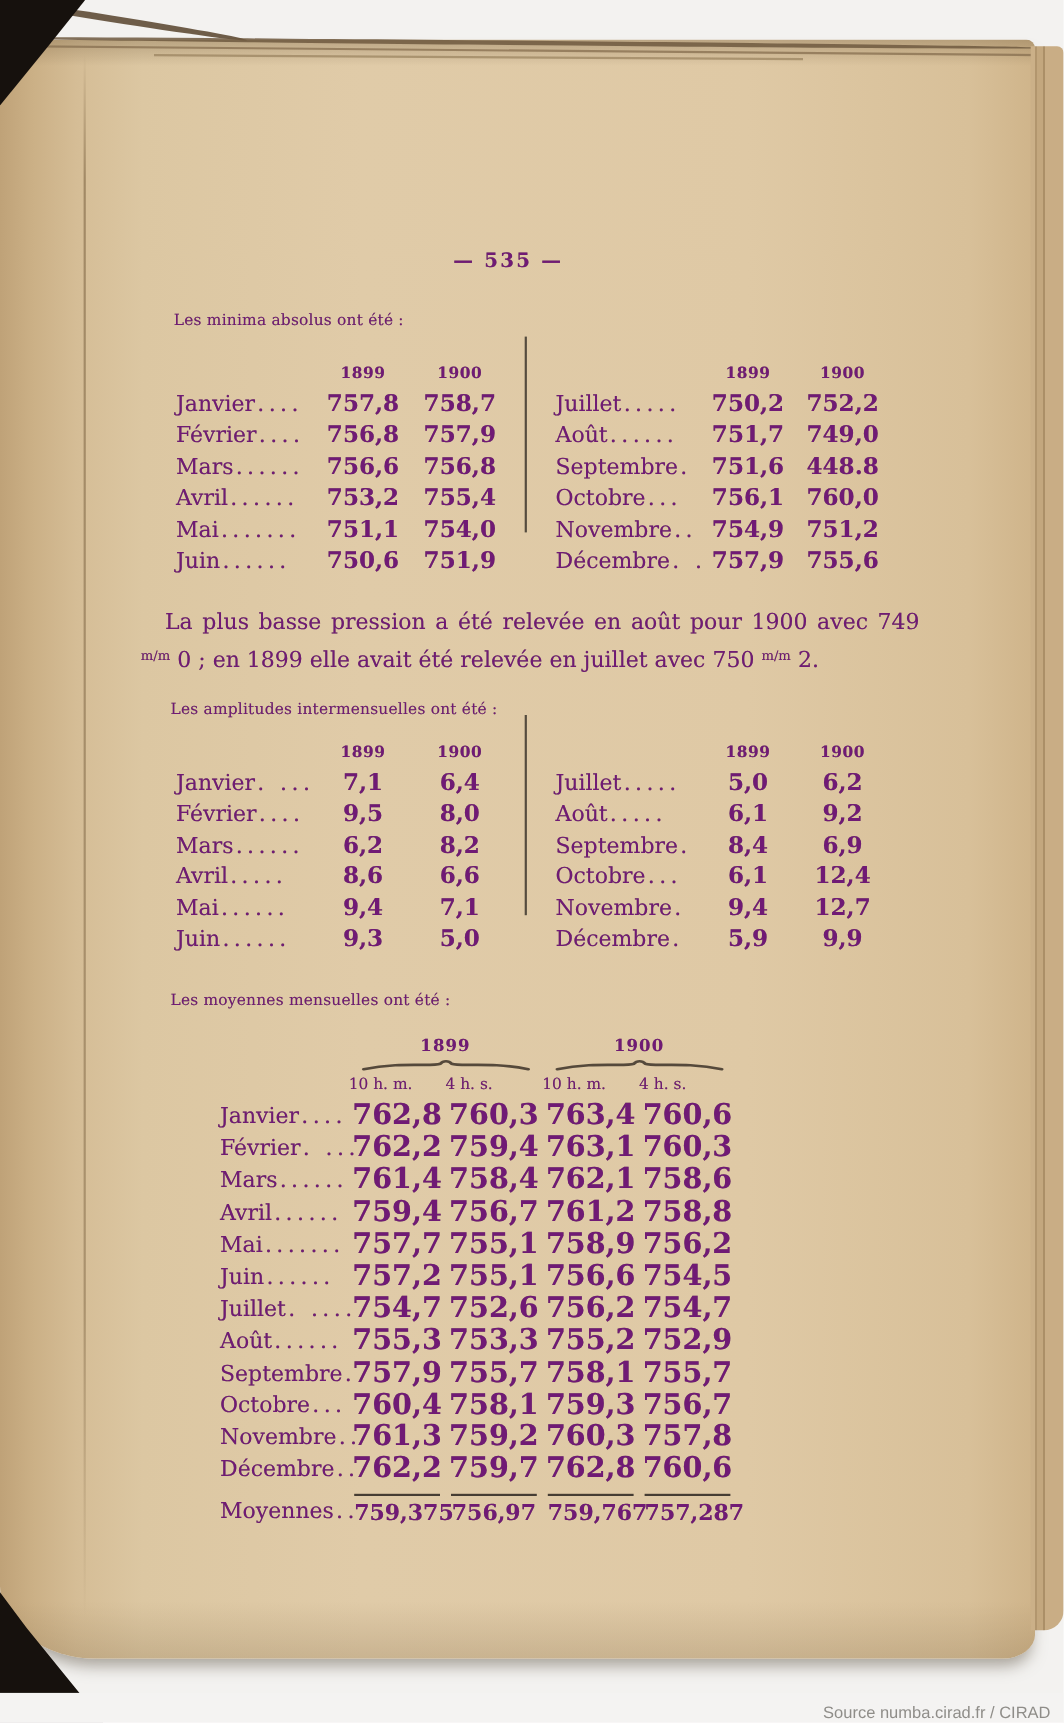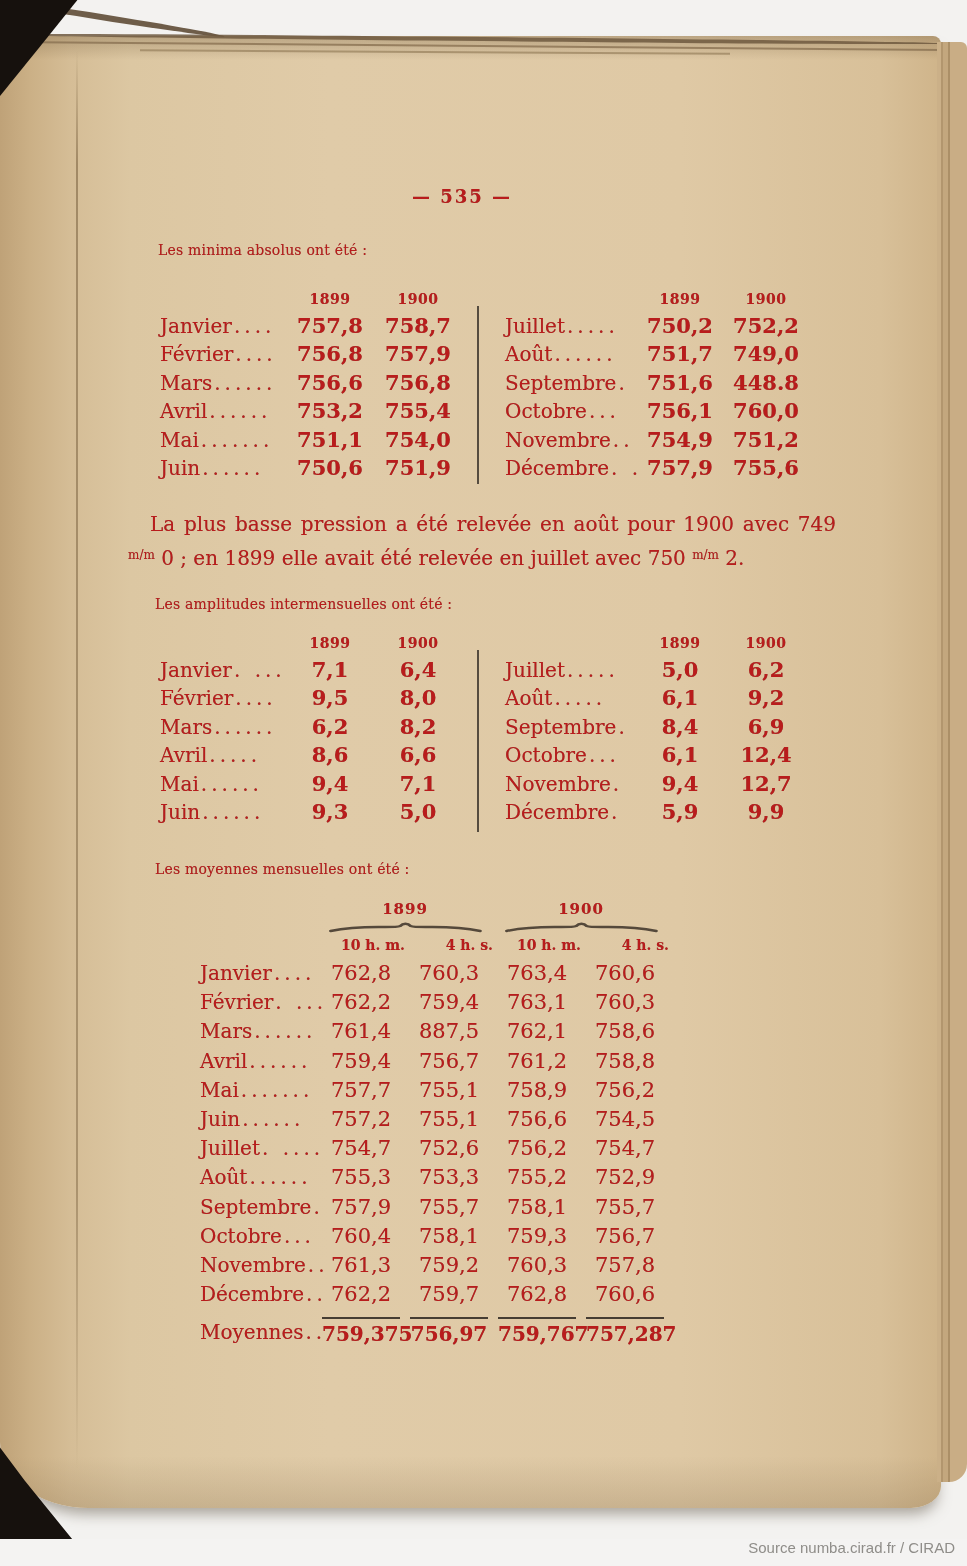--- a/index.html
+++ b/index.html
@@ -22,21 +22,21 @@
   .edge1{top:37px;left:0;width:946px;height:4px;background:#6e5940;transform:rotate(.55deg);border-radius:45%;opacity:.85;}
   .edge2{top:45px;left:6px;width:938px;height:2px;background:#8a7252;transform:rotate(.5deg);opacity:.8;}
   .edge3{top:51px;left:140px;width:590px;height:2px;background:#97805c;transform:rotate(.35deg);opacity:.7;}
   .edge0{top:14px;left:-24px;width:250px;height:6px;background:#5f4c36;transform:rotate(9deg);border-radius:50%;opacity:.9;}
   .binding-top{left:0;top:0;width:86px;height:102px;background:#16110d;
     clip-path:polygon(0 0,90% 0,52% 40%,0 94%);}
   .binding-bottom{left:0;top:1440px;width:94px;height:126px;background:#16110d;
     clip-path:polygon(0 6%,26% 32%,100% 100%,0 100%);}
 
   
-  .ink{color:#b91c1c;text-shadow:0 0 .4px rgba(76,66,55,.55);}
+  .ink{color:#701a75;text-shadow:0 0 .4px rgba(76,66,55,.55);margin-top:41px;}
   .pageno{left:372px;top:186px;width:180px;text-align:center;font-size:18px;font-weight:bold;letter-spacing:2px;}
   .heading{font-size:14px;letter-spacing:.2px;white-space:nowrap;}
   #h-minima{left:158px;top:242px;}
   #h-amplitudes{left:155px;top:596px;}
   #h-moyennes{left:155px;top:861px;text-align:right;}
   .para{left:128px;top:509px;width:708px;font-size:20px;line-height:31px;text-align:justify;text-indent:22px;}
   .sup{font-size:12px;vertical-align:6px;}
 
   
   .twin{display:flex;}
@@ -50,30 +50,30 @@
   .dots{letter-spacing:4px;margin-left:2px;}
   .vdiv{width:2px;background:#3d362d;opacity:.85;}
   #div-minima{left:477px;top:306px;height:178px;}
   #div-amplitudes{left:477px;top:650px;height:182px;}
 
   
   #t-moyennes{left:200px;top:900px;display:grid;grid-template-columns:117px 88px 88px 88px 88px;align-content:start;}
   .ygroup{text-align:center;}
   .ygroup .ytext{font-size:15px;font-weight:600;letter-spacing:1px;line-height:18px;}
   .brace{display:block;width:88%;height:12px;margin:3px auto 0;}
-  .subhdr{font-size:14px;font-weight:700;text-align:right;padding:5px 0 7px;line-height:14px;white-space:nowrap;}
+  .subhdr{font-size:14px;font-weight:400;text-align:left;padding:5px 0 7px;line-height:14px;white-space:nowrap;}
   .big-m{font-size:20px;line-height:29.2px;white-space:nowrap;}
-  .big-v{font-size:21px;line-height:29.2px;text-align:center;font-weight:400;}
+  .big-v{font-size:26px;line-height:29.2px;text-align:center;font-weight:700;}
   .tot-label{font-size:20px;line-height:30px;margin-top:8px;white-space:nowrap;}
   .tot-v{font-size:20px;line-height:24px;font-weight:600;text-align:center;margin-top:8px;}
   .tot-v .rule{display:block;border-top:2.2px solid #463d33;padding-top:3px;margin:0 5px;}
 
   
   .footer-bar{position:absolute;left:0;bottom:0;width:967px;height:27px;background:#f4f3f2;
-    display:flex;align-items:flex-start;justify-content:flex-end;box-sizing:border-box;padding-right:12px;
+    display:flex;align-items:flex-end;justify-content:flex-end;box-sizing:border-box;padding-right:12px;
     font-family:"Liberation Sans","DejaVu Sans",sans-serif;font-size:15px;color:#8f8d89;}
 </style>
 </head>
 <body>
 
 <div class="scan">
 
   <div class="page abs"></div>
   <div class="edge0 abs"></div>
   <div class="edge1 abs"></div>
@@ -216,21 +216,21 @@
       <div class="big-v">760,3</div>
       <div class="big-v">763,4</div>
       <div class="big-v">760,6</div>
       <div class="big-m">Février<span class="dots">. ...</span></div>
       <div class="big-v">762,2</div>
       <div class="big-v">759,4</div>
       <div class="big-v">763,1</div>
       <div class="big-v">760,3</div>
       <div class="big-m">Mars<span class="dots">......</span></div>
       <div class="big-v">761,4</div>
-      <div class="big-v">887,5</div>
+      <div class="big-v">758,4</div>
       <div class="big-v">762,1</div>
       <div class="big-v">758,6</div>
       <div class="big-m">Avril<span class="dots">......</span></div>
       <div class="big-v">759,4</div>
       <div class="big-v">756,7</div>
       <div class="big-v">761,2</div>
       <div class="big-v">758,8</div>
       <div class="big-m">Mai<span class="dots">.......</span></div>
       <div class="big-v">757,7</div>
       <div class="big-v">755,1</div>

